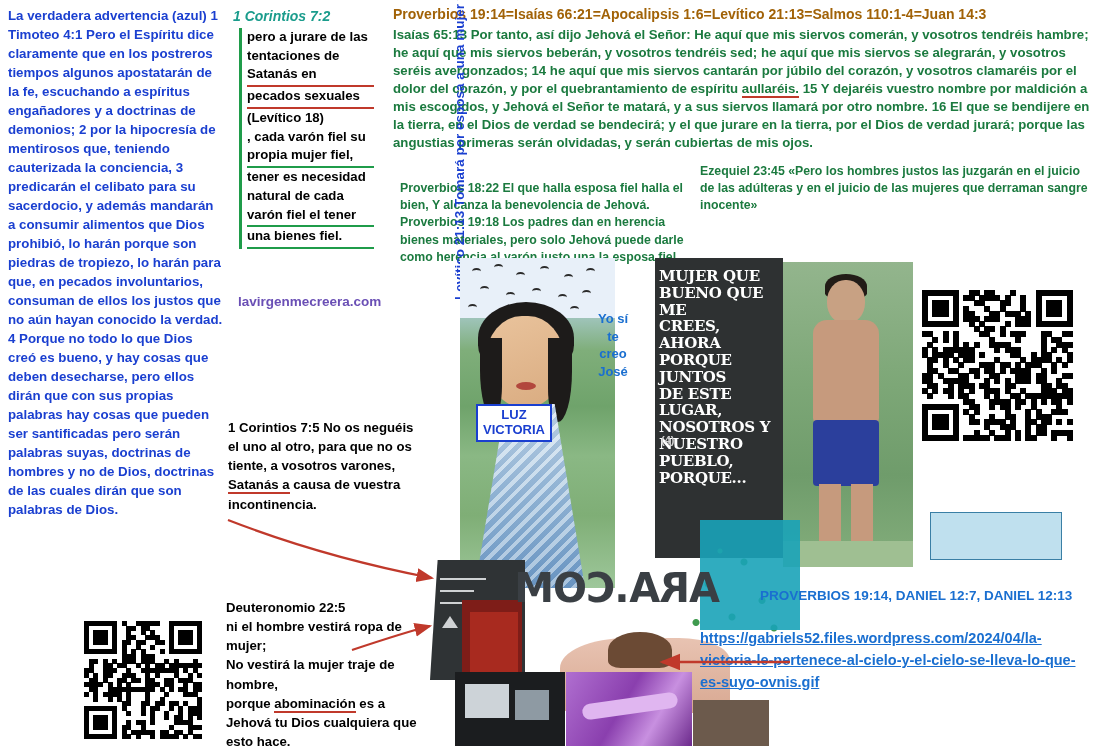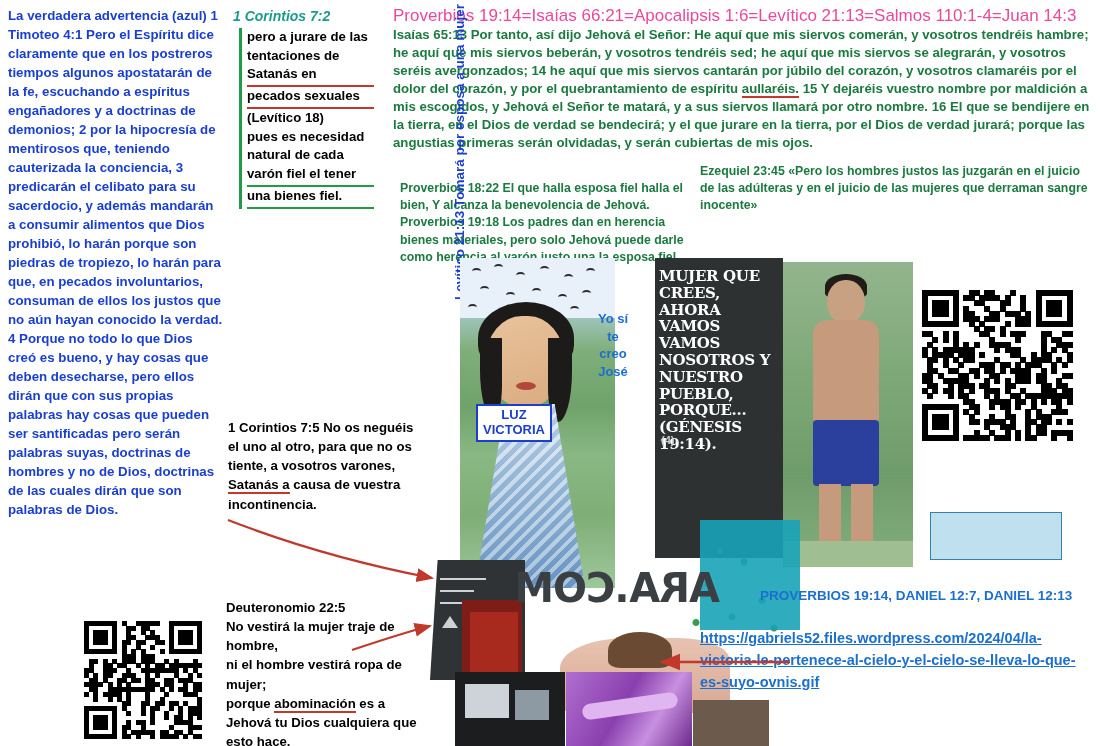--- a/index.html
+++ b/index.html
@@ -43,21 +43,21 @@
   #cor75 .satanas{border-bottom:2px solid #c0392b;}
   
   #deut{
     left:226px;top:598px;width:205px;
     font-size:13.2px;line-height:1.45;color:#000;font-weight:bold;
   }
   #deut .abom{border-bottom:2px solid #c0392b;}
   
   #scripture-header{
     left:393px;top:6px;width:700px;
-    color:#ec4899;font-weight:normal;font-size:17px;
+    color:#a16207;font-weight:bold;font-size:14px;
   }
   #scripture-body{
     left:393px;top:26px;width:700px;
     color:#1b7a3f;font-weight:bold;font-size:13.2px;line-height:1.37;
   }
   #scripture-body .u{border-bottom:2px solid #c0392b;}
   
   #prov-small{
     left:400px;top:180px;width:290px;
     color:#1b7a3f;font-weight:bold;font-size:12.3px;line-height:1.4;
@@ -228,39 +228,41 @@
   <span>La verdadera advertencia (azul) 1 Timoteo 4:1 Pero el Espíritu dice claramente que en los postreros tiempos algunos apostatarán de la fe, escuchando a espíritus engañadores y a doctrinas de demonios; 2 por la hipocresía de mentirosos que, teniendo cauterizada la conciencia, 3 predicarán el celibato para su sacerdocio, y además mandarán a consumir alimentos que Dios prohibió, lo harán porque son piedras de tropiezo, lo harán para que, en pecados involuntarios, consuman de ellos los justos que no aún hayan conocido la verdad. 4 Porque no todo lo que Dios creó es bueno, y hay cosas que deben desecharse, pero ellos dirán que con sus propias palabras hay cosas que pueden ser santificadas pero serán palabras suyas, doctrinas de hombres y no de Dios, doctrinas de las cuales dirán que son palabras de Dios.</span>
 </div>
 
 <div class="abs" id="corinthians-title">1 Corintios 7:2</div>
 <div class="abs" id="corinthians-body">
   <div class="greenbar">
     <span class="seg">pero a jurare de las tentaciones de</span>
     <span class="seg r">Satanás en</span>
     <span class="seg r">pecados sexuales</span>
     <span class="seg">(Levítico 18)</span>
-    <span class="seg">pues es necesidad natural de cada</span>
+    <span class="seg g">, cada varón fiel su propia mujer fiel,</span>
+    <span class="seg">tener es necesidad natural de cada</span>
     <span class="seg g">varón fiel el tener</span>
     <span class="seg g">una bienes fiel.</span>
   </div>
 </div>
 
 <div class="abs" id="websites">
+  <div>lavirgenmecreera.com</div>
 </div>
 
 <div class="abs" id="cor75">
   <span>1 Corintios 7:5 No os neguéis el uno al otro, para que no os tiente, a vosotros varones,</span>
   <span class="satanas">Satanás a</span>
   <span> causa de vuestra incontinencia.</span>
 </div>
 
 <div class="abs" id="deut">
   <div>Deuteronomio 22:5</div>
+  <div>ni el hombre vestirá ropa de mujer;</div>
   <div>No vestirá la mujer traje de hombre,</div>
-  <div>ni el hombre vestirá ropa de mujer;</div>
   <div>
     <span>porque </span><span class="abom">abominación</span><span> es a Jehová tu Dios cualquiera que esto hace.</span>
   </div>
 </div>
 
 <div class="abs" id="scripture-header">Proverbios 19:14=Isaías 66:21=Apocalipsis 1:6=Levítico 21:13=Salmos 110:1-4=Juan 14:3</div>
 <div class="abs" id="scripture-body">
   <span>Isaías 65:13 Por tanto, así dijo Jehová el Señor: He aquí que mis siervos comerán, y vosotros tendréis hambre; he aquí que mis siervos beberán, y vosotros tendréis sed; he aquí que mis siervos se alegrarán, y vosotros seréis avergonzados; 14 he aquí que mis siervos cantarán por júbilo del corazón, y vosotros clamaréis por el dolor del corazón, y por el quebrantamiento de espíritu </span><span class="u">aullaréis.</span><span> 15 Y dejaréis vuestro nombre por maldición a mis escogidos, y Jehová el Señor te matará, y a sus siervos llamará por otro nombre. 16 El que se bendijere en la tierra, en el Dios de verdad se bendecirá; y el que jurare en la tierra, por el Dios de verdad jurará; porque las angustias primeras serán olvidadas, y serán cubiertas de mis ojos.</span>
 </div>
 
@@ -299,27 +301,28 @@
   <div class="dress"></div>
   <div class="dresspat"></div>
 </div>
 
 <div class="abs" id="luz-victoria-badge">LUZ VICTORIA</div>
 <div class="abs" id="jose-text">Yo sí te creo José</div>
 
 <div class="abs" id="meme-panel">
   <div class="memetxt">
     <span>MUJER QUE</span>
+    <span>BUENO QUE ME</span>
     <span>CREES, AHORA</span>
-    <span>VAMOS VAMOS</span>
+    <span>PORQUE JUNTOS</span>
+    <span>DE ESTE LUGAR,</span>
     <span>NOSOTROS Y</span>
     <span>NUESTRO</span>
     <span>PUEBLO,</span>
     <span>PORQUE...</span>
-    <span>(GÉNESIS 19:14).</span>
   </div>
   <div class="four">(4)</div>
 </div>
 
 <div class="abs" id="photo-man">
   <div class="hair"></div>
   <div class="head"></div>
   <div class="torso"></div>
   <div class="shorts"></div>
   <div class="legL"></div>

